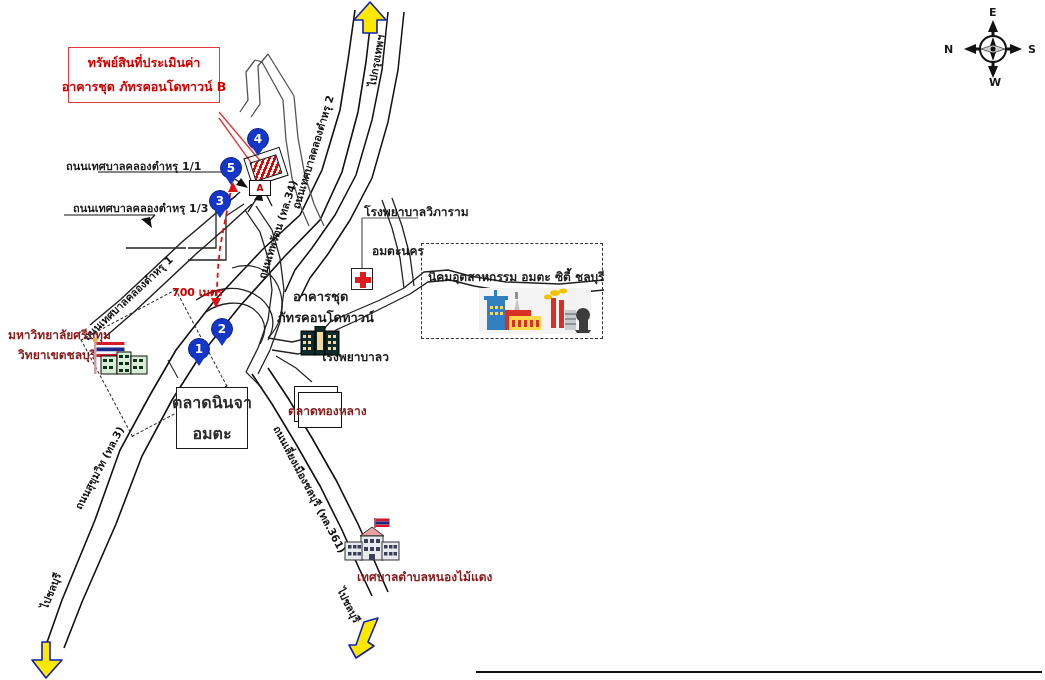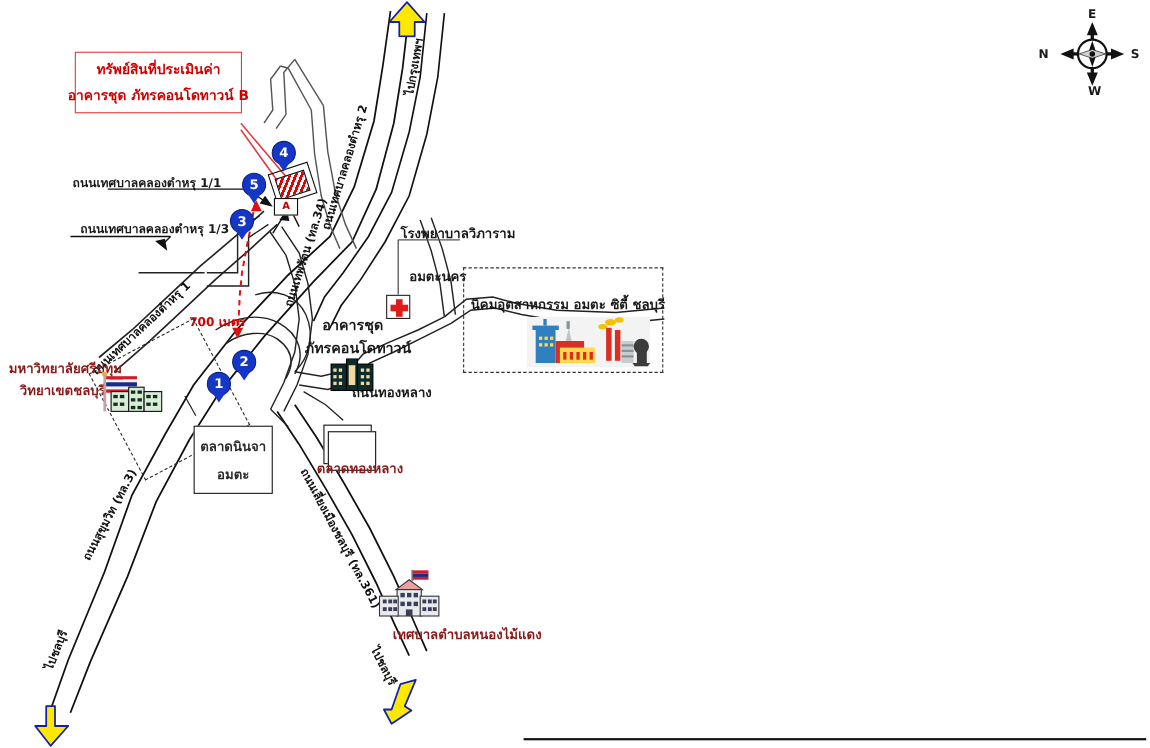--- a/index.html
+++ b/index.html
@@ -70,21 +70,21 @@
     border: 1.2px solid #1a1a1a;
     background: #ffffff;
     box-sizing: border-box;
     display: flex;
     flex-direction: column;
     align-items: center;
     justify-content: center;
     gap: 6px;
   }
   .plain-box .bl {
-    font-size: 12px;
+    font-size: 16px;
     font-weight: bold;
     color: #2b2b2b;
     white-space: nowrap;
   }
 
   .dash-box {
     position: absolute;
     border: 1.3px dashed #2a2a2a;
     box-sizing: border-box;
     background: transparent;
@@ -295,21 +295,21 @@
   <div class="lbl lbl-sm" style="left:66px; top:160px;">ถนนเทศบาลคลองตำหรุ 1/1</div>
 
   <div class="lbl lbl-sm" style="left:58px; top:202px;margin-left:15px;">ถนนเทศบาลคลองตำหรุ 1/3</div>
 
   <div class="lbl-road abs" style="left:296px; top:200px; transform: rotate(-73deg);">ถนนเทศบาลคลองตำหรุ 2</div>
 
   <div class="lbl-road abs" style="left:262px; top:270px; transform: rotate(-72deg);">ถนนเทพรัตน (ทล.34)</div>
 
   <div class="lbl-road abs" style="left:85px; top:330px; transform: rotate(-43deg);">ถนนเทศบาลคลองตำหรุ 1</div>
 
-  <div class="lbl lbl-md" style="left:320px; top:350px;">ถนนทองหลาง</div>
+  <div class="lbl lbl-md" style="left:320px; top:350px;">โรงพยาบาลว</div>
 
   <div class="lbl-road abs" style="left:276px; top:418px; transform: rotate(62deg);">ถนนเลี่ยงเมืองชลบุรี (ทล.361)</div>
 
   <div class="lbl-road abs" style="left:78px; top:500px; transform: rotate(-62deg);">ถนนสุขุมวิท (ทล.3)</div>
 
   <div class="lbl-road abs" style="left:372px; top:78px; transform: rotate(-80deg);">ไปกรุงเทพฯ</div>
 
   <div class="lbl-road abs" style="left:340px; top:580px; transform: rotate(63deg);">ไปชลบุรี</div>
 
   <div class="lbl-road abs" style="left:44px; top:600px; transform: rotate(-68deg);">ไปชลบุรี</div>
@@ -452,21 +452,21 @@
   </svg>
 
   <div class="plain-box" style="left:176px; top:387px; width:72px; height:62px;">
     <div class="bl">ตลาดนินจา</div>
     <div class="bl">อมตะ</div>
   </div>
 
   <div class="abs" style="left:294px; top:386px; width:42px; height:34px; border:1.2px solid #111; background:#fff;"></div>
   <div class="abs" style="left:298px; top:392px; width:42px; height:34px; border:1.2px solid #111; background:#fff;"></div>
 
-  <div class="lbl lbl-md dark-red-text" style="left:288px; top:419px;">ตลาดทองหลาง</div>
+  <div class="lbl lbl-md dark-red-text" style="left:288px; top:404px;">ตลาดทองหลาง</div>
 
   <svg class="abs" style="left:344px; top:518px;" width="56" height="46" viewBox="0 0 56 46">
 
     <rect x="30" y="0" width="1.8" height="10" fill="#8a6a6a"></rect>
     <rect x="31.5" y="0.5" width="14" height="3" fill="#d11a2a"></rect>
     <rect x="31.5" y="3.5" width="14" height="3" fill="#1a2a8a"></rect>
     <rect x="31.5" y="6.5" width="14" height="2.5" fill="#d11a2a"></rect>
 
     <path d="M 16 18 L 28 9 L 40 18 Z" fill="#e8a0a0" stroke="#333" stroke-width="1"></path>
 

